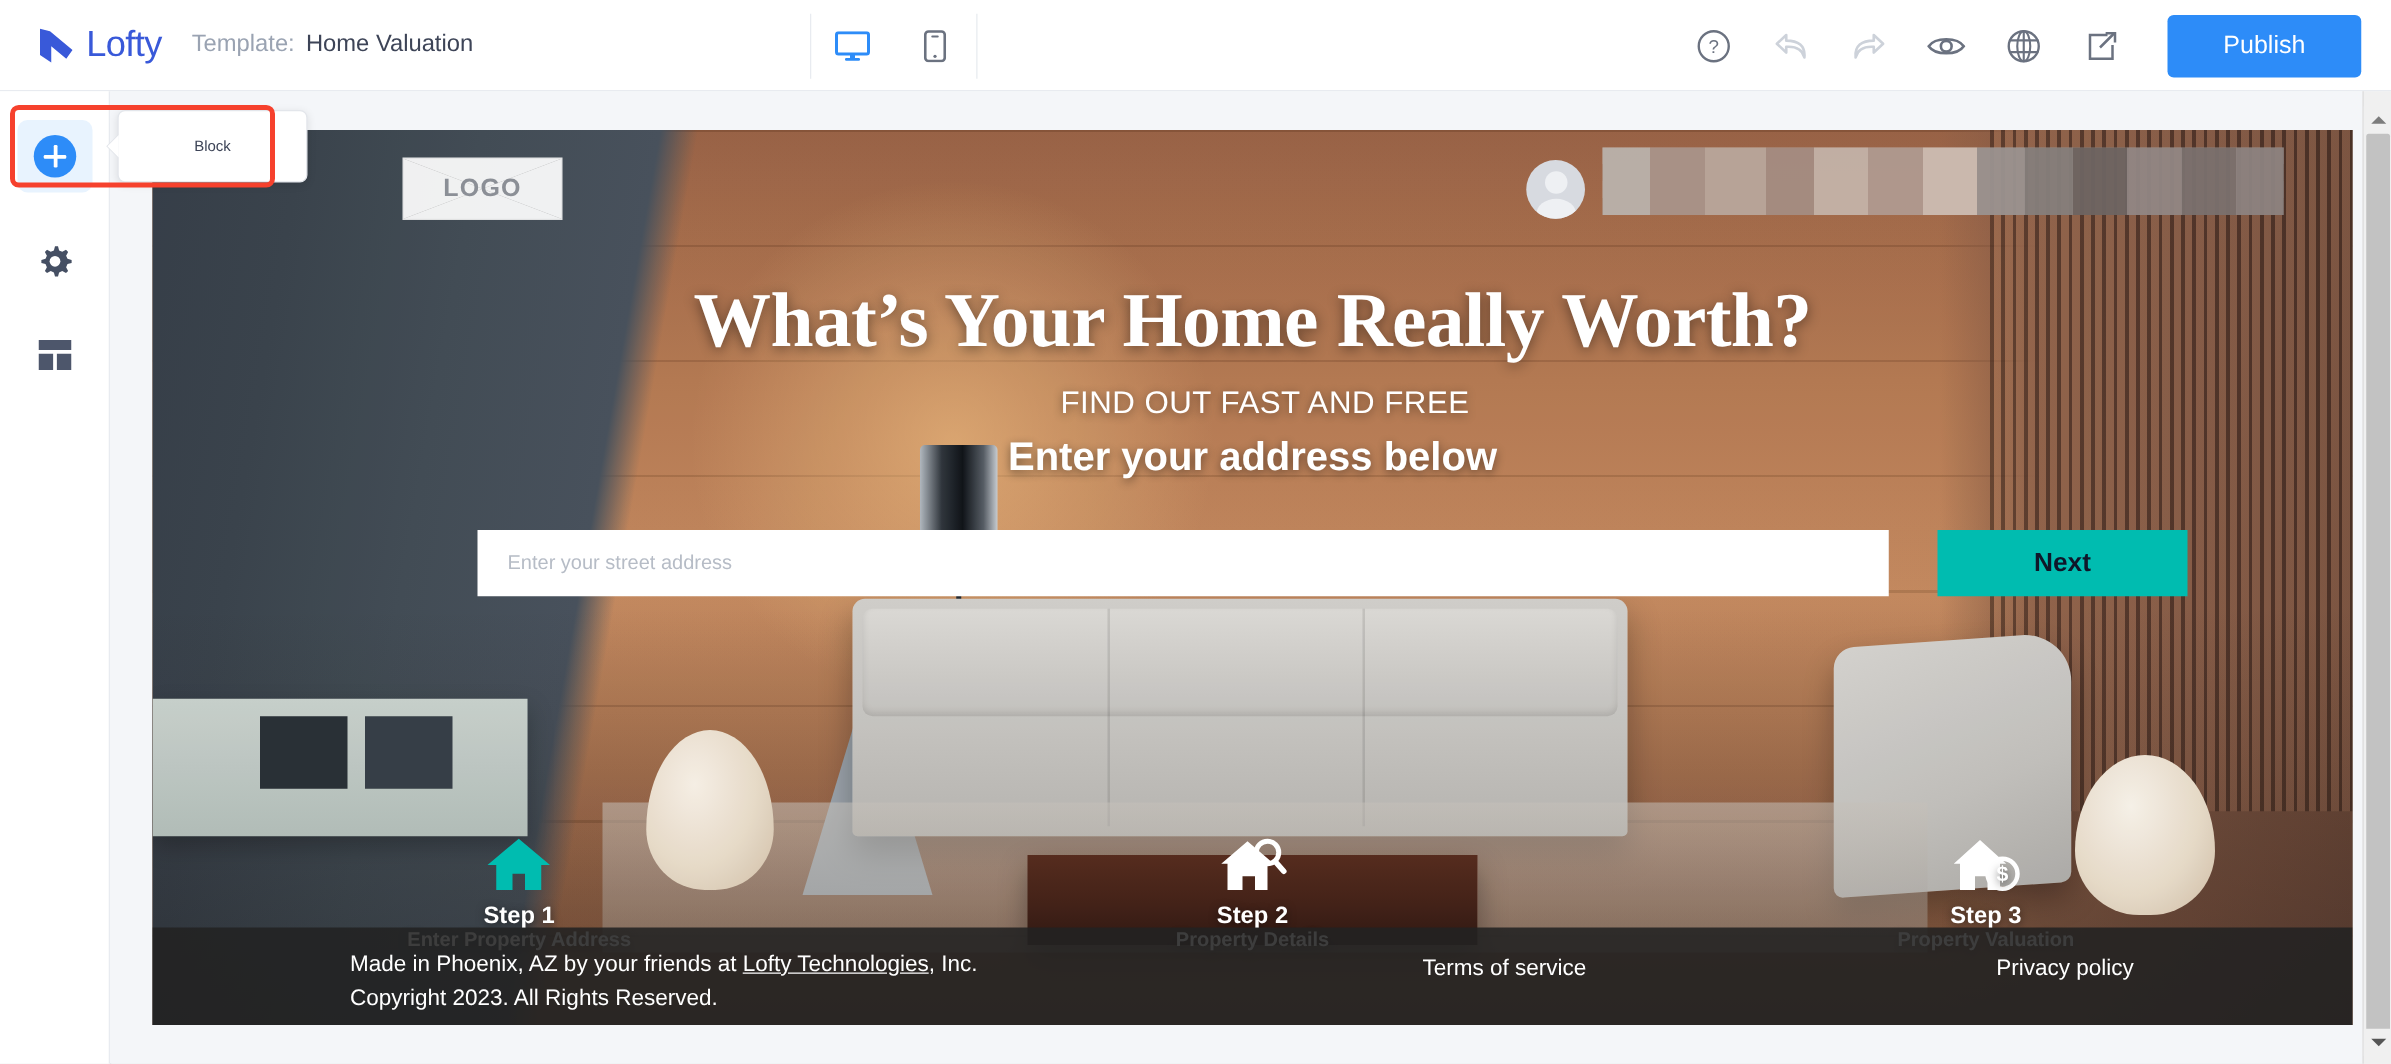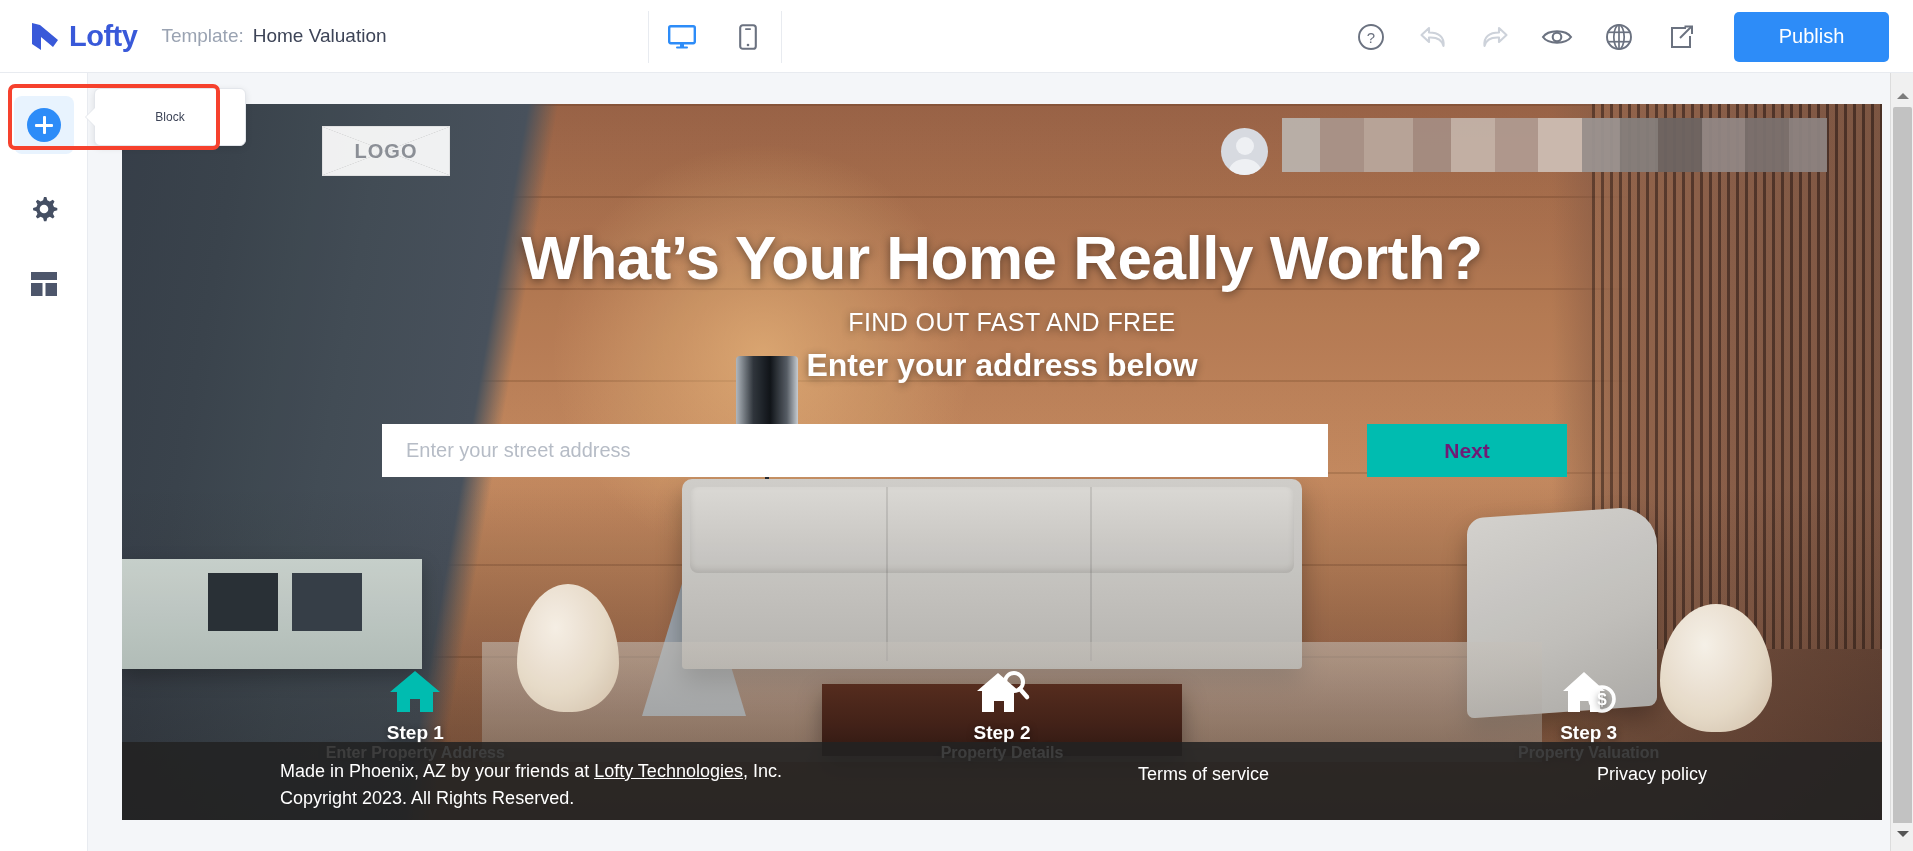--- a/index.html
+++ b/index.html
@@ -13,21 +13,21 @@
   
   .topbar {
     position: absolute; left: 0; top: 0; width: 1913px; height: 73px;
     background: #ffffff;
     border-bottom: 1px solid #e8ebf0;
     display: flex; align-items: center;
   }
   .brand { display: flex; align-items: center; margin-left: 28px; }
   .brand-mark { width: 34px; height: 32px; margin-right: 7px; }
   .brand-name {
-    font-size: 29px; font-weight: bold; color: #3959d9;
+    font-size: 29px; font-weight: normal; color: #3959d9;
     letter-spacing: -0.5px;
   }
   .tpl-label { margin-left: 24px; font-size: 19px; color: #9aa3b2; }
   .tpl-value { margin-left: 9px; font-size: 19px; color: #3d4457; }
 
   .device-group {
     position: absolute; left: 648px; top: 0; height: 73px;
     display: flex; align-items: center;
   }
   .vdiv { width: 1px; height: 52px; background: #e8ebf0; }
@@ -278,47 +278,48 @@
     background-blend-mode: normal, overlay;
     opacity: 0.95;
   }
 
   
   .headline {
     position: absolute; left: 0; right: 0; top: 118px; text-align: center;
     color: #fff; font-size: 62px; font-weight: bold;
     text-shadow: 0 2px 10px rgba(0,0,0,0.45);
     letter-spacing: -0.5px;
+    font-family: Liberation Serif, serif;
   }
   .sub1 {
     position: absolute; left: 0; right: 0; top: 204px; text-align: center;
     color: #fff; font-size: 25px; letter-spacing: 0.4px;
     text-shadow: 0 2px 8px rgba(0,0,0,0.45);
     padding-left: 20px;
   }
   .sub2 {
     position: absolute; left: 0; right: 0; top: 243px; text-align: center;
     color: #fff; font-size: 32px; font-weight: bold;
     text-shadow: 0 2px 8px rgba(0,0,0,0.45);
   }
 
   .form-row {
     position: absolute; left: 260px; top: 320px;
     display: flex; align-items: stretch;
   }
   .addr-input {
-    width: 946px; height: 53px; border: none; outline: none;
-    background: #fff; font-size: 20px; color: #a16207;
+    width: 1129px; height: 53px; border: none; outline: none;
+    background: #fff; font-size: 16px; color: #a16207;
     padding: 0 24px;
     font-family: "Liberation Sans", sans-serif;
   }
   .addr-input::placeholder { color: #b6bcc6; }
   .next-btn {
     margin-left: 39px; width: 200px; height: 53px;
-    background: #00bcb0; color: #701a75; border: none;
+    background: #00bcb0; color: #0f172a; border: none;
     font-size: 21px; font-weight: bold; cursor: pointer;
     font-family: "Liberation Sans", sans-serif;
   }
 
   
   .steps {
     position: absolute; left: 0; right: 0; top: 555px;
     display: flex;
   }
   .step { flex: 1; text-align: center; color: #fff;

